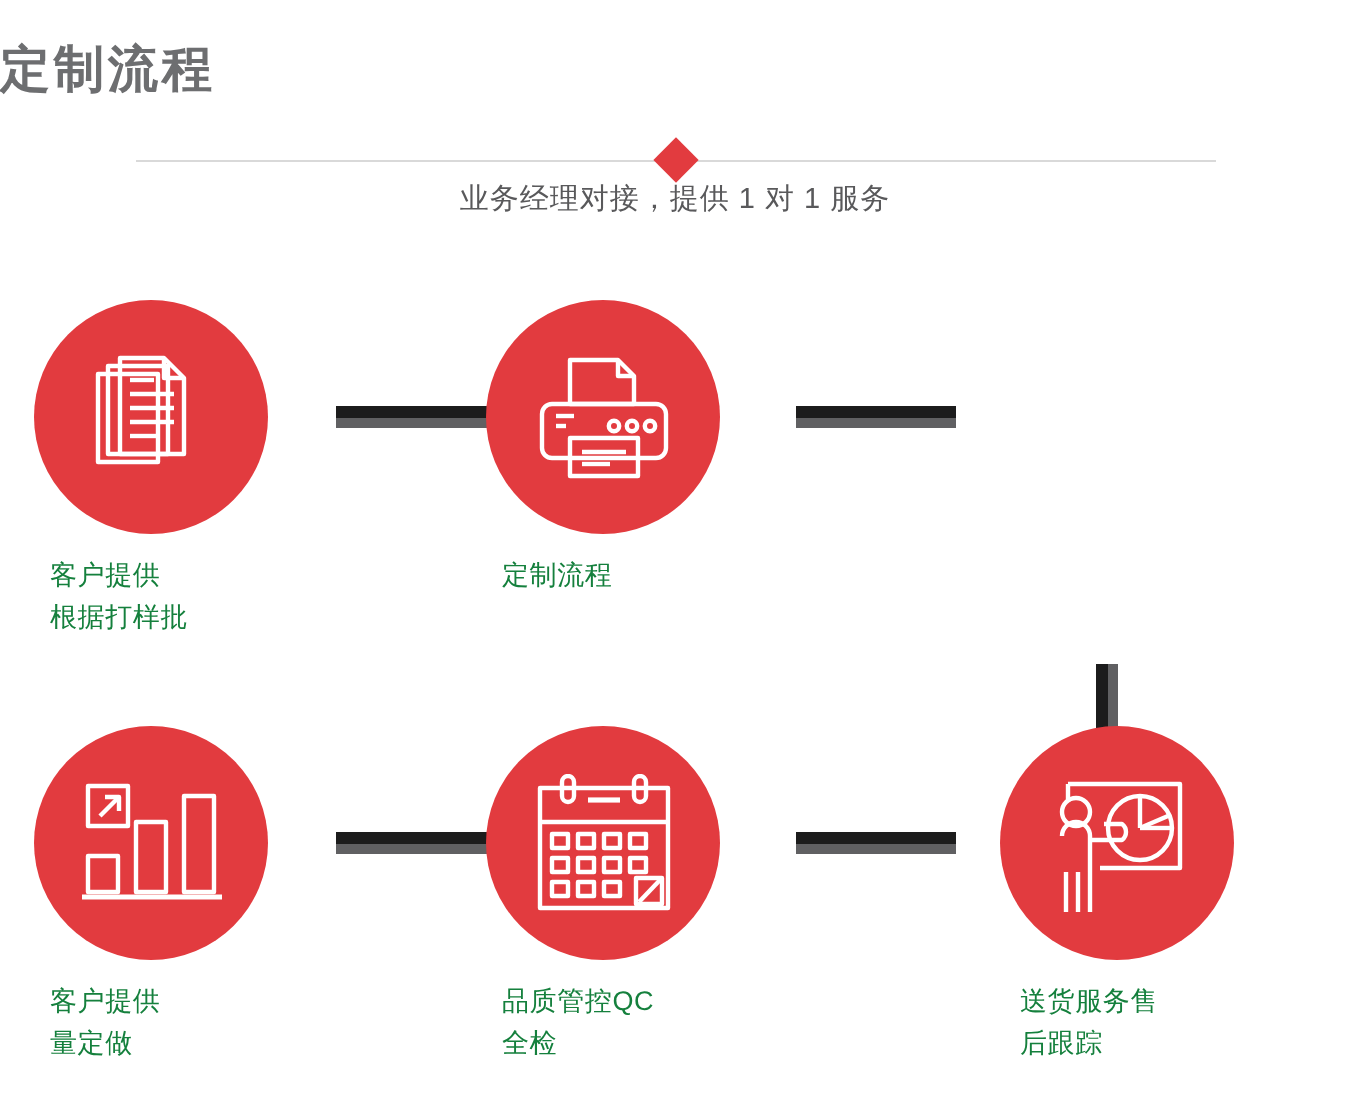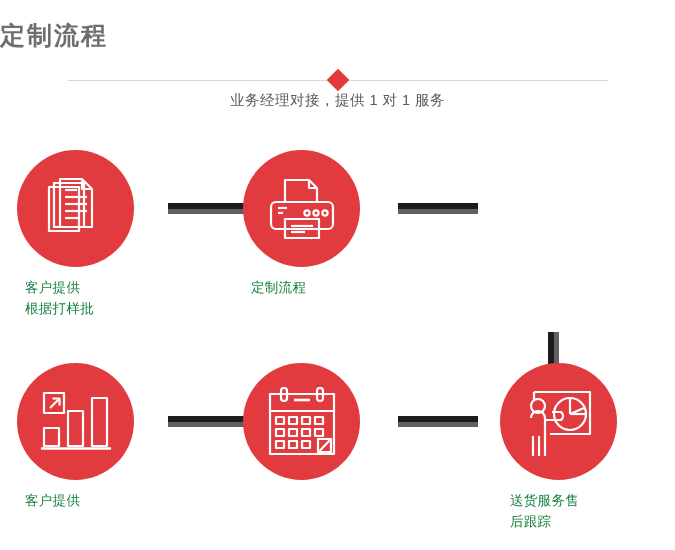--- a/index.html
+++ b/index.html
@@ -269,20 +269,21 @@
             <path d="M12.5 9.5 h7 v7"></path>
             <rect x="4" y="39" width="15" height="18"></rect>
             <rect x="28" y="22" width="15" height="35"></rect>
             <rect x="52" y="9" width="15" height="48"></rect>
           </g>
           <line x1="1" y1="59.5" x2="71" y2="59.5" stroke="#ffffff" stroke-width="2.6"></line>
         </svg>
       </div>
       <div class="node-label">
         <span>客户提供</span>
+        <span>量定做</span>
       </div>
     </div>
 
     <div class="node node-r2 node-c2">
       <div class="circle">
         <svg width="72" height="70" viewBox="0 0 72 70">
           <g fill="none" stroke="#ffffff" stroke-width="2.2" stroke-linejoin="round">
             <rect x="4" y="7" width="64" height="60"></rect>
             <line x1="4" y1="24" x2="68" y2="24"></line>
             <rect x="15" y="1" width="6" height="13" rx="3"></rect>
@@ -297,20 +298,24 @@
             <rect x="36" y="42" width="8" height="7"></rect>
             <rect x="49" y="42" width="8" height="7"></rect>
             <rect x="10" y="54" width="8" height="7"></rect>
             <rect x="23" y="54" width="8" height="7"></rect>
             <rect x="36" y="54" width="8" height="7"></rect>
             <rect x="52" y="52" width="13" height="13"></rect>
             <path d="M53.5 64 L64 53"></path>
           </g>
         </svg>
       </div>
+      <div class="node-label">
+        <span>品质管控QC</span>
+        <span>全检</span>
+      </div>
     </div>
 
     <div class="node node-r2 node-c3">
       <div class="circle">
         <svg width="74" height="72" viewBox="0 0 74 72">
           <g fill="none" stroke="#ffffff" stroke-width="2.2" stroke-linejoin="round">
             <path d="M12 6 h56 v42 h-40"></path>
             <path d="M12 6 v9"></path>
             <circle cx="48" cy="28" r="16"></circle>
             <path d="M48 28 L48 12"></path>

